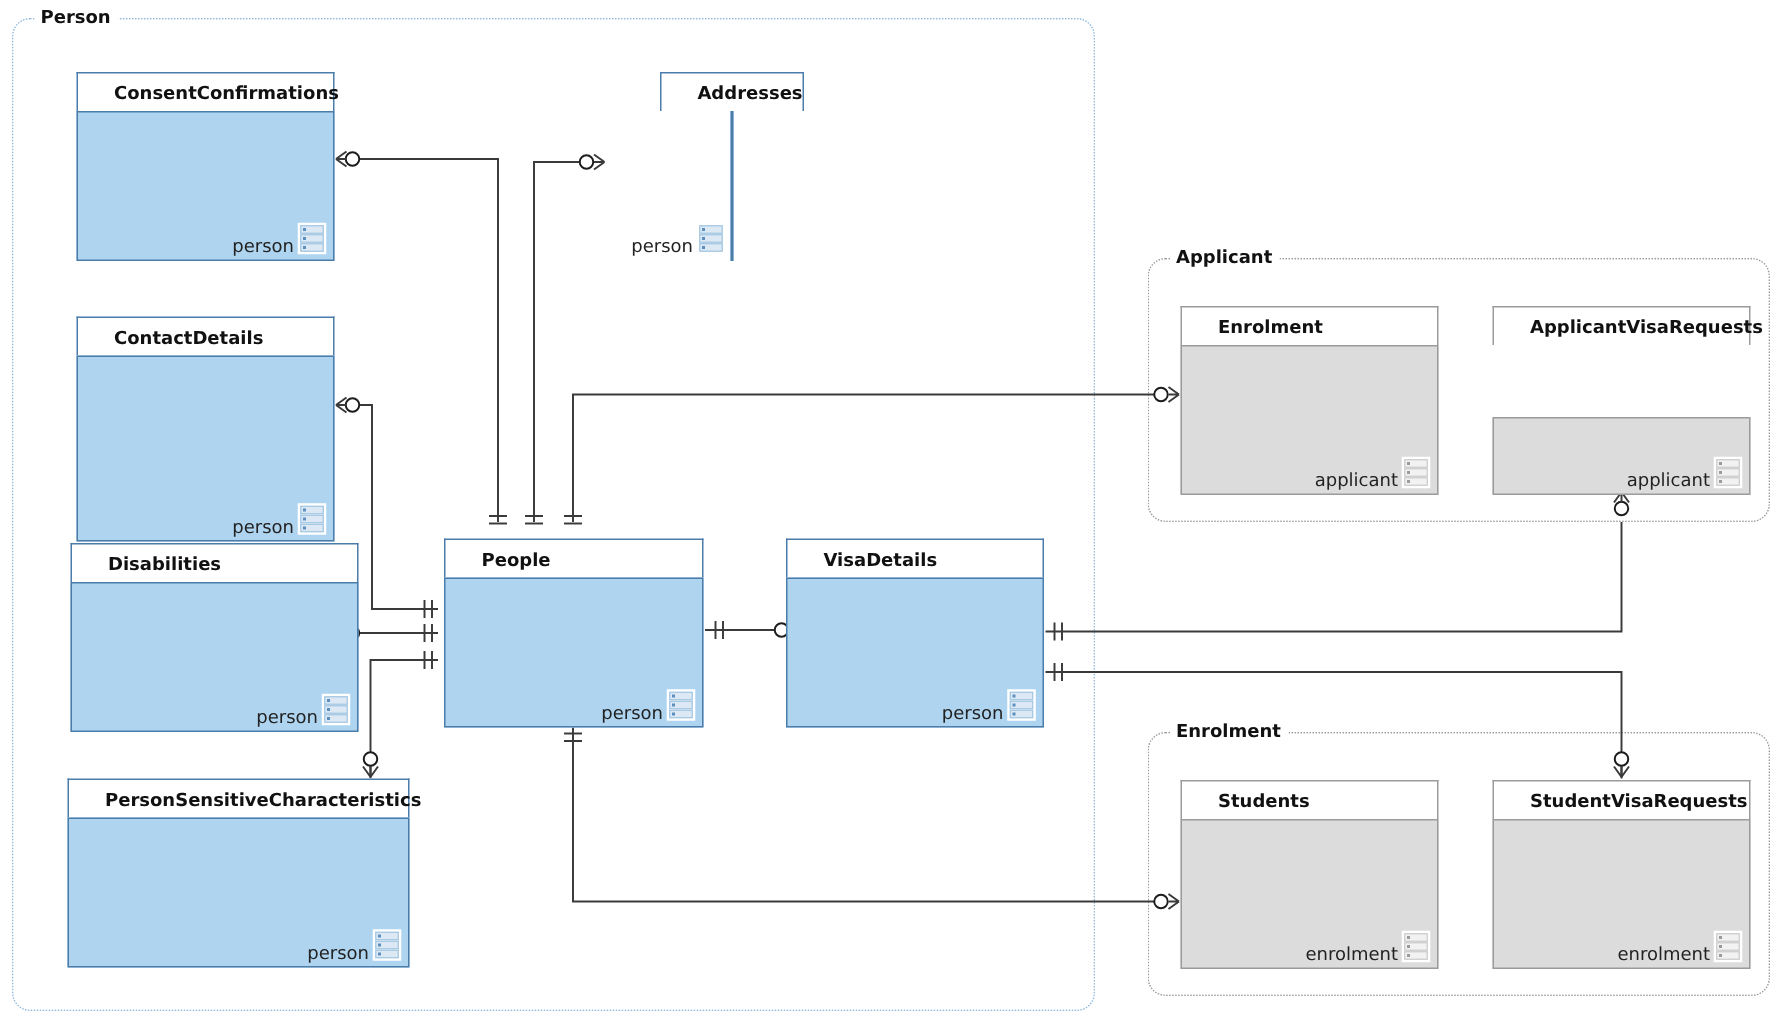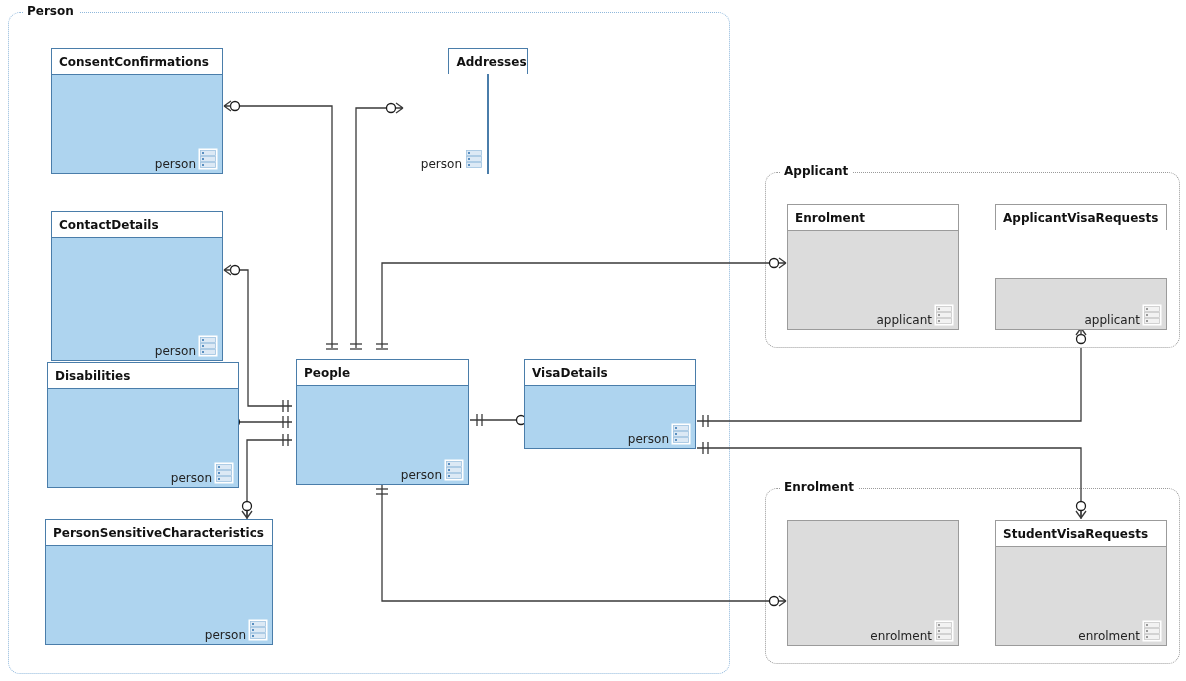--- a/index.html
+++ b/index.html
@@ -48,21 +48,21 @@
     box-sizing: border-box;
     display: flex;
     flex-direction: column;
   }
   .entity .ent-header {
     box-sizing: border-box;
     height: 26px;
     background: #ffffff;
     display: flex;
     align-items: center;
-    padding-left: 7px;
+    padding-left: 24px;
     font-size: 12px;
     font-weight: bold;
     color: #111111;
     white-space: nowrap;
   }
   .entity .ent-body {
     box-sizing: border-box;
     flex: 1 1 auto;
     position: relative;
   }
@@ -339,21 +339,21 @@
         <rect x="2.5" y="2.5" width="15" height="5" fill="#dce9f5" stroke="#9fc3e0" stroke-width="0.8"></rect>
         <rect x="2.5" y="8.5" width="15" height="5" fill="#dce9f5" stroke="#9fc3e0" stroke-width="0.8"></rect>
         <rect x="2.5" y="14.5" width="15" height="5" fill="#dce9f5" stroke="#9fc3e0" stroke-width="0.8"></rect>
         <rect x="4" y="4" width="2" height="2" fill="#5a8fc0"></rect>
         <rect x="4" y="10" width="2" height="2" fill="#5a8fc0"></rect>
         <rect x="4" y="16" width="2" height="2" fill="#5a8fc0"></rect>
       </svg>
     </div>
   </div>
 
-  <div class="entity blue" style="left:524px; top:359px; width:172px; height:90px;">
+  <div class="entity blue" style="left:524px; top:359px; width:172px; height:126px;">
     <div class="ent-header">
       <span>VisaDetails</span>
     </div>
     <div class="ent-body">
       <span class="ent-schema">person</span>
       <svg class="ent-icon" viewBox="0 0 20 22">
         <rect x="1" y="1" width="18" height="20" fill="#ffffff" stroke="#ffffff" stroke-width="1"></rect>
         <rect x="2.5" y="2.5" width="15" height="5" fill="#dce9f5" stroke="#9fc3e0" stroke-width="0.8"></rect>
         <rect x="2.5" y="8.5" width="15" height="5" fill="#dce9f5" stroke="#9fc3e0" stroke-width="0.8"></rect>
         <rect x="2.5" y="14.5" width="15" height="5" fill="#dce9f5" stroke="#9fc3e0" stroke-width="0.8"></rect>
@@ -394,20 +394,23 @@
         <rect x="2.5" y="8.5" width="15" height="5" fill="#f2f2f2" stroke="#c9c9c9" stroke-width="0.8"></rect>
         <rect x="2.5" y="14.5" width="15" height="5" fill="#f2f2f2" stroke="#c9c9c9" stroke-width="0.8"></rect>
         <rect x="4" y="4" width="2" height="2" fill="#9a9a9a"></rect>
         <rect x="4" y="10" width="2" height="2" fill="#9a9a9a"></rect>
         <rect x="4" y="16" width="2" height="2" fill="#9a9a9a"></rect>
       </svg>
     </div>
   </div>
 
   <div class="entity gray" style="left:787px; top:520px; width:172px; height:126px;">
+    <div class="ent-header">
+      <span>Students</span>
+    </div>
     <div class="ent-body">
       <span class="ent-schema">enrolment</span>
       <svg class="ent-icon" viewBox="0 0 20 22">
         <rect x="1" y="1" width="18" height="20" fill="#ffffff" stroke="#ffffff" stroke-width="1"></rect>
         <rect x="2.5" y="2.5" width="15" height="5" fill="#f2f2f2" stroke="#c9c9c9" stroke-width="0.8"></rect>
         <rect x="2.5" y="8.5" width="15" height="5" fill="#f2f2f2" stroke="#c9c9c9" stroke-width="0.8"></rect>
         <rect x="2.5" y="14.5" width="15" height="5" fill="#f2f2f2" stroke="#c9c9c9" stroke-width="0.8"></rect>
         <rect x="4" y="4" width="2" height="2" fill="#9a9a9a"></rect>
         <rect x="4" y="10" width="2" height="2" fill="#9a9a9a"></rect>
         <rect x="4" y="16" width="2" height="2" fill="#9a9a9a"></rect>

